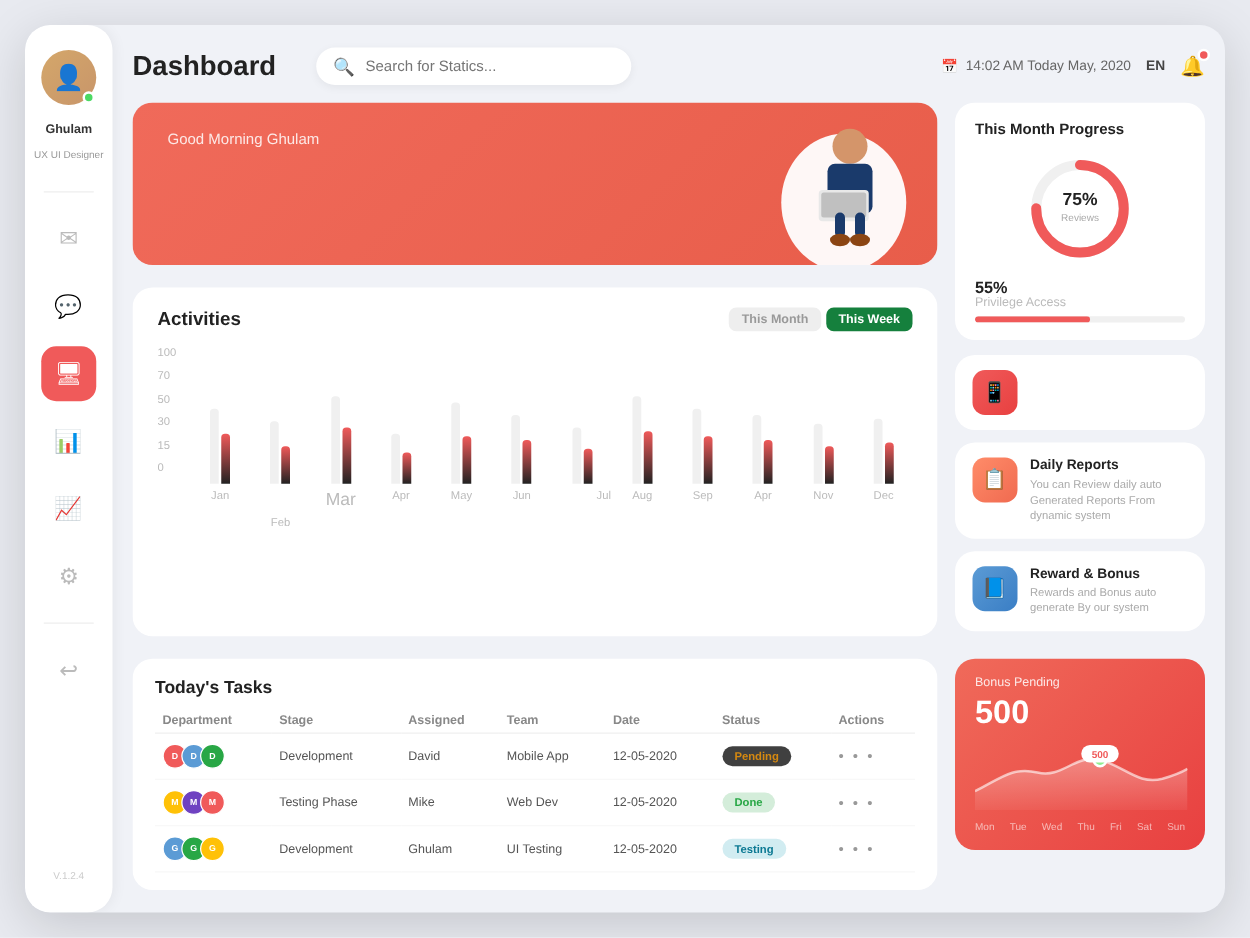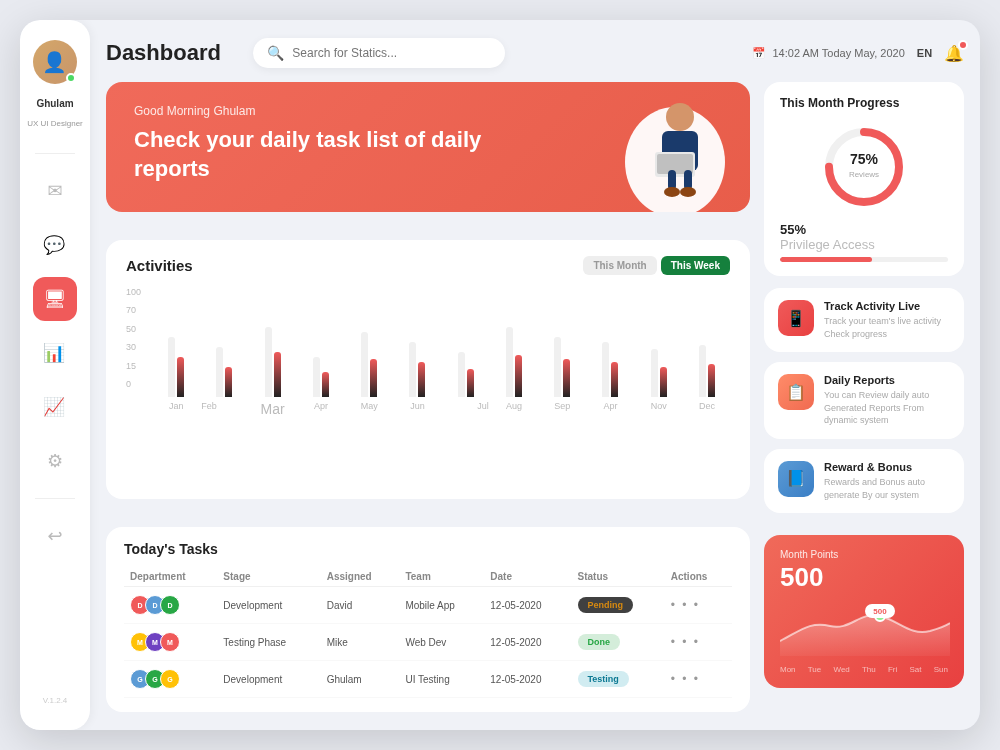--- a/index.html
+++ b/index.html
@@ -196,21 +196,21 @@
       gap: 14px;
       flex: 1;
       overflow: hidden;
     }
 
     
     .left-panel {
       flex: 1;
       display: flex;
       flex-direction: column;
-      gap: 28px;
+      gap: 18px;
       overflow: hidden;
     }
 
     
     .banner {
       background: linear-gradient(135deg, #f06a5a, #e85d4a);
       border-radius: 16px;
       padding: 22px 28px;
       position: relative;
       overflow: hidden;
@@ -378,21 +378,21 @@
     .progress-bar-section {
     }
 
     .progress-bar-label {
       font-size: 13px;
       font-weight: 700;
       color: #222;
     }
 
     .progress-bar-sublabel {
-      font-size: 13px;
+      font-size: 10px;
       color: #bbb;
       margin-bottom: 5px;
     }
 
     .progress-bar-track {
       height: 5px;
       background: #f0f0f0;
       border-radius: 3px;
       overflow: hidden;
     }
@@ -528,21 +528,20 @@
         <div class="bell-badge"></div>
       </div>
     </div>
 
     <div class="body-area">
 
       <div class="left-panel">
 
         <div class="banner">
           <div class="banner-greeting">Good Morning Ghulam</div>
-          <div class="banner-title">Check your daily task list of daily reports</div>
 
           <div style="position:absolute;right:20px;top:-5px;width:130px;height:145px;">
             <svg viewBox="0 0 130 145" xmlns="http://www.w3.org/2000/svg" width="130" height="145">
 
               <ellipse cx="75" cy="85" rx="50" ry="55" fill="white" opacity="0.95"></ellipse>
 
               <circle cx="80" cy="40" r="14" fill="#d4956a"></circle>
 
               <rect x="62" y="54" width="36" height="40" rx="6" fill="#1a3a6b"></rect>
 
@@ -646,21 +645,21 @@
                   </div>
                   <div style="display: flex; flex-direction: column; align-items: center; flex: 1 1 0%;">
                     <div style="display: flex; gap: 2px; align-items: flex-end; height: 100px;">
                       <div style="width: 7px; height: 52%; background: rgb(240, 240, 240); border-radius: 3px 3px 0px 0px; min-height: 4px;"></div>
                       <div style="width: 7px; height: 33%; background: linear-gradient(to top, rgb(34, 34, 34), rgb(240, 90, 90)); border-radius: 3px 3px 0px 0px; min-height: 4px;"></div>
                     </div>
                   </div>
                 </div>
               <div id="labels-container" style="display:flex;gap:2px;margin-top:4px;">
               <div style="flex: 1 1 0%; text-align: center; font-size: 9px; color: rgb(187, 187, 187);">Jan</div>
-                  <div style="flex: 1 1 0%; text-align: left; font-size: 9px; color: rgb(187, 187, 187);">Feb</div>
+                  <div style="flex: 1 1 0%; text-align: center; font-size: 9px; color: rgb(187, 187, 187); margin-top: 22px;">Feb</div>
                   <div style="flex: 1 1 0%; text-align: center; font-size: 14px; color: rgb(187, 187, 187);">Mar</div>
                   <div style="flex: 1 1 0%; text-align: center; font-size: 9px; color: rgb(187, 187, 187);">Apr</div>
                   <div style="flex: 1 1 0%; text-align: center; font-size: 9px; color: rgb(187, 187, 187);">May</div>
                   <div style="flex: 1 1 0%; text-align: center; font-size: 9px; color: rgb(187, 187, 187);">Jun</div>
                   <div style="flex: 1 1 0%; text-align: right; font-size: 9px; color: rgb(187, 187, 187);">Jul</div>
                   <div style="flex: 1 1 0%; text-align: center; font-size: 9px; color: rgb(187, 187, 187);">Aug</div>
                   <div style="flex: 1 1 0%; text-align: center; font-size: 9px; color: rgb(187, 187, 187);">Sep</div>
                   <div style="flex: 1 1 0%; text-align: center; font-size: 9px; color: rgb(187, 187, 187);">Apr</div>
                   <div style="flex: 1 1 0%; text-align: center; font-size: 9px; color: rgb(187, 187, 187);">Nov</div>
                   <div style="flex: 1 1 0%; text-align: center; font-size: 9px; color: rgb(187, 187, 187);">Dec</div>
@@ -752,43 +751,39 @@
             <div class="progress-bar-sublabel">Privilege Access</div>
             <div class="progress-bar-track">
               <div class="progress-bar-fill" style="width:55%"></div>
             </div>
           </div>
         </div>
 
         <div id="feature-cards-container">
         <div class="feature-card" style="margin-bottom: 10px;">
               <div class="feature-icon feature-icon-red">📱</div>
-              <div class="feature-content">
-                <div class="feature-title">Track Activity Live</div>
-                <div class="feature-desc">Track your team's live activity Check progress</div>
-              </div>
             </div>
             <div class="feature-card" style="margin-bottom: 10px;">
               <div class="feature-icon feature-icon-coral">📋</div>
               <div class="feature-content">
                 <div class="feature-title">Daily Reports</div>
                 <div class="feature-desc">You can Review daily auto Generated Reports From dynamic system</div>
               </div>
             </div>
             <div class="feature-card" style="margin-bottom: 10px;">
               <div class="feature-icon feature-icon-blue">📘</div>
               <div class="feature-content">
                 <div class="feature-title">Reward &amp; Bonus</div>
                 <div class="feature-desc">Rewards and Bonus auto generate By our system</div>
               </div>
             </div>
           </div>
 
         <div class="bonus-card">
-          <div class="bonus-title">Month Points</div>
+          <div class="bonus-title">Bonus Pending</div>
           <div class="bonus-points">500</div>
           <div class="bonus-chart">
             <svg viewBox="0 0 170 55" width="170" height="55">
               <defs>
                 <linearGradient id="waveGrad" x1="0" y1="0" x2="0" y2="1">
                   <stop offset="0%" stop-color="rgba(255,255,255,0.3)"></stop>
                   <stop offset="100%" stop-color="rgba(255,255,255,0.05)"></stop>
                 </linearGradient>
               </defs>
               <path d="M0,40 C20,30 30,20 50,25 C70,30 80,10 100,15 C120,20 130,35 150,30 C160,27 165,25 170,22 L170,55 L0,55 Z" fill="url(#waveGrad)"></path>

